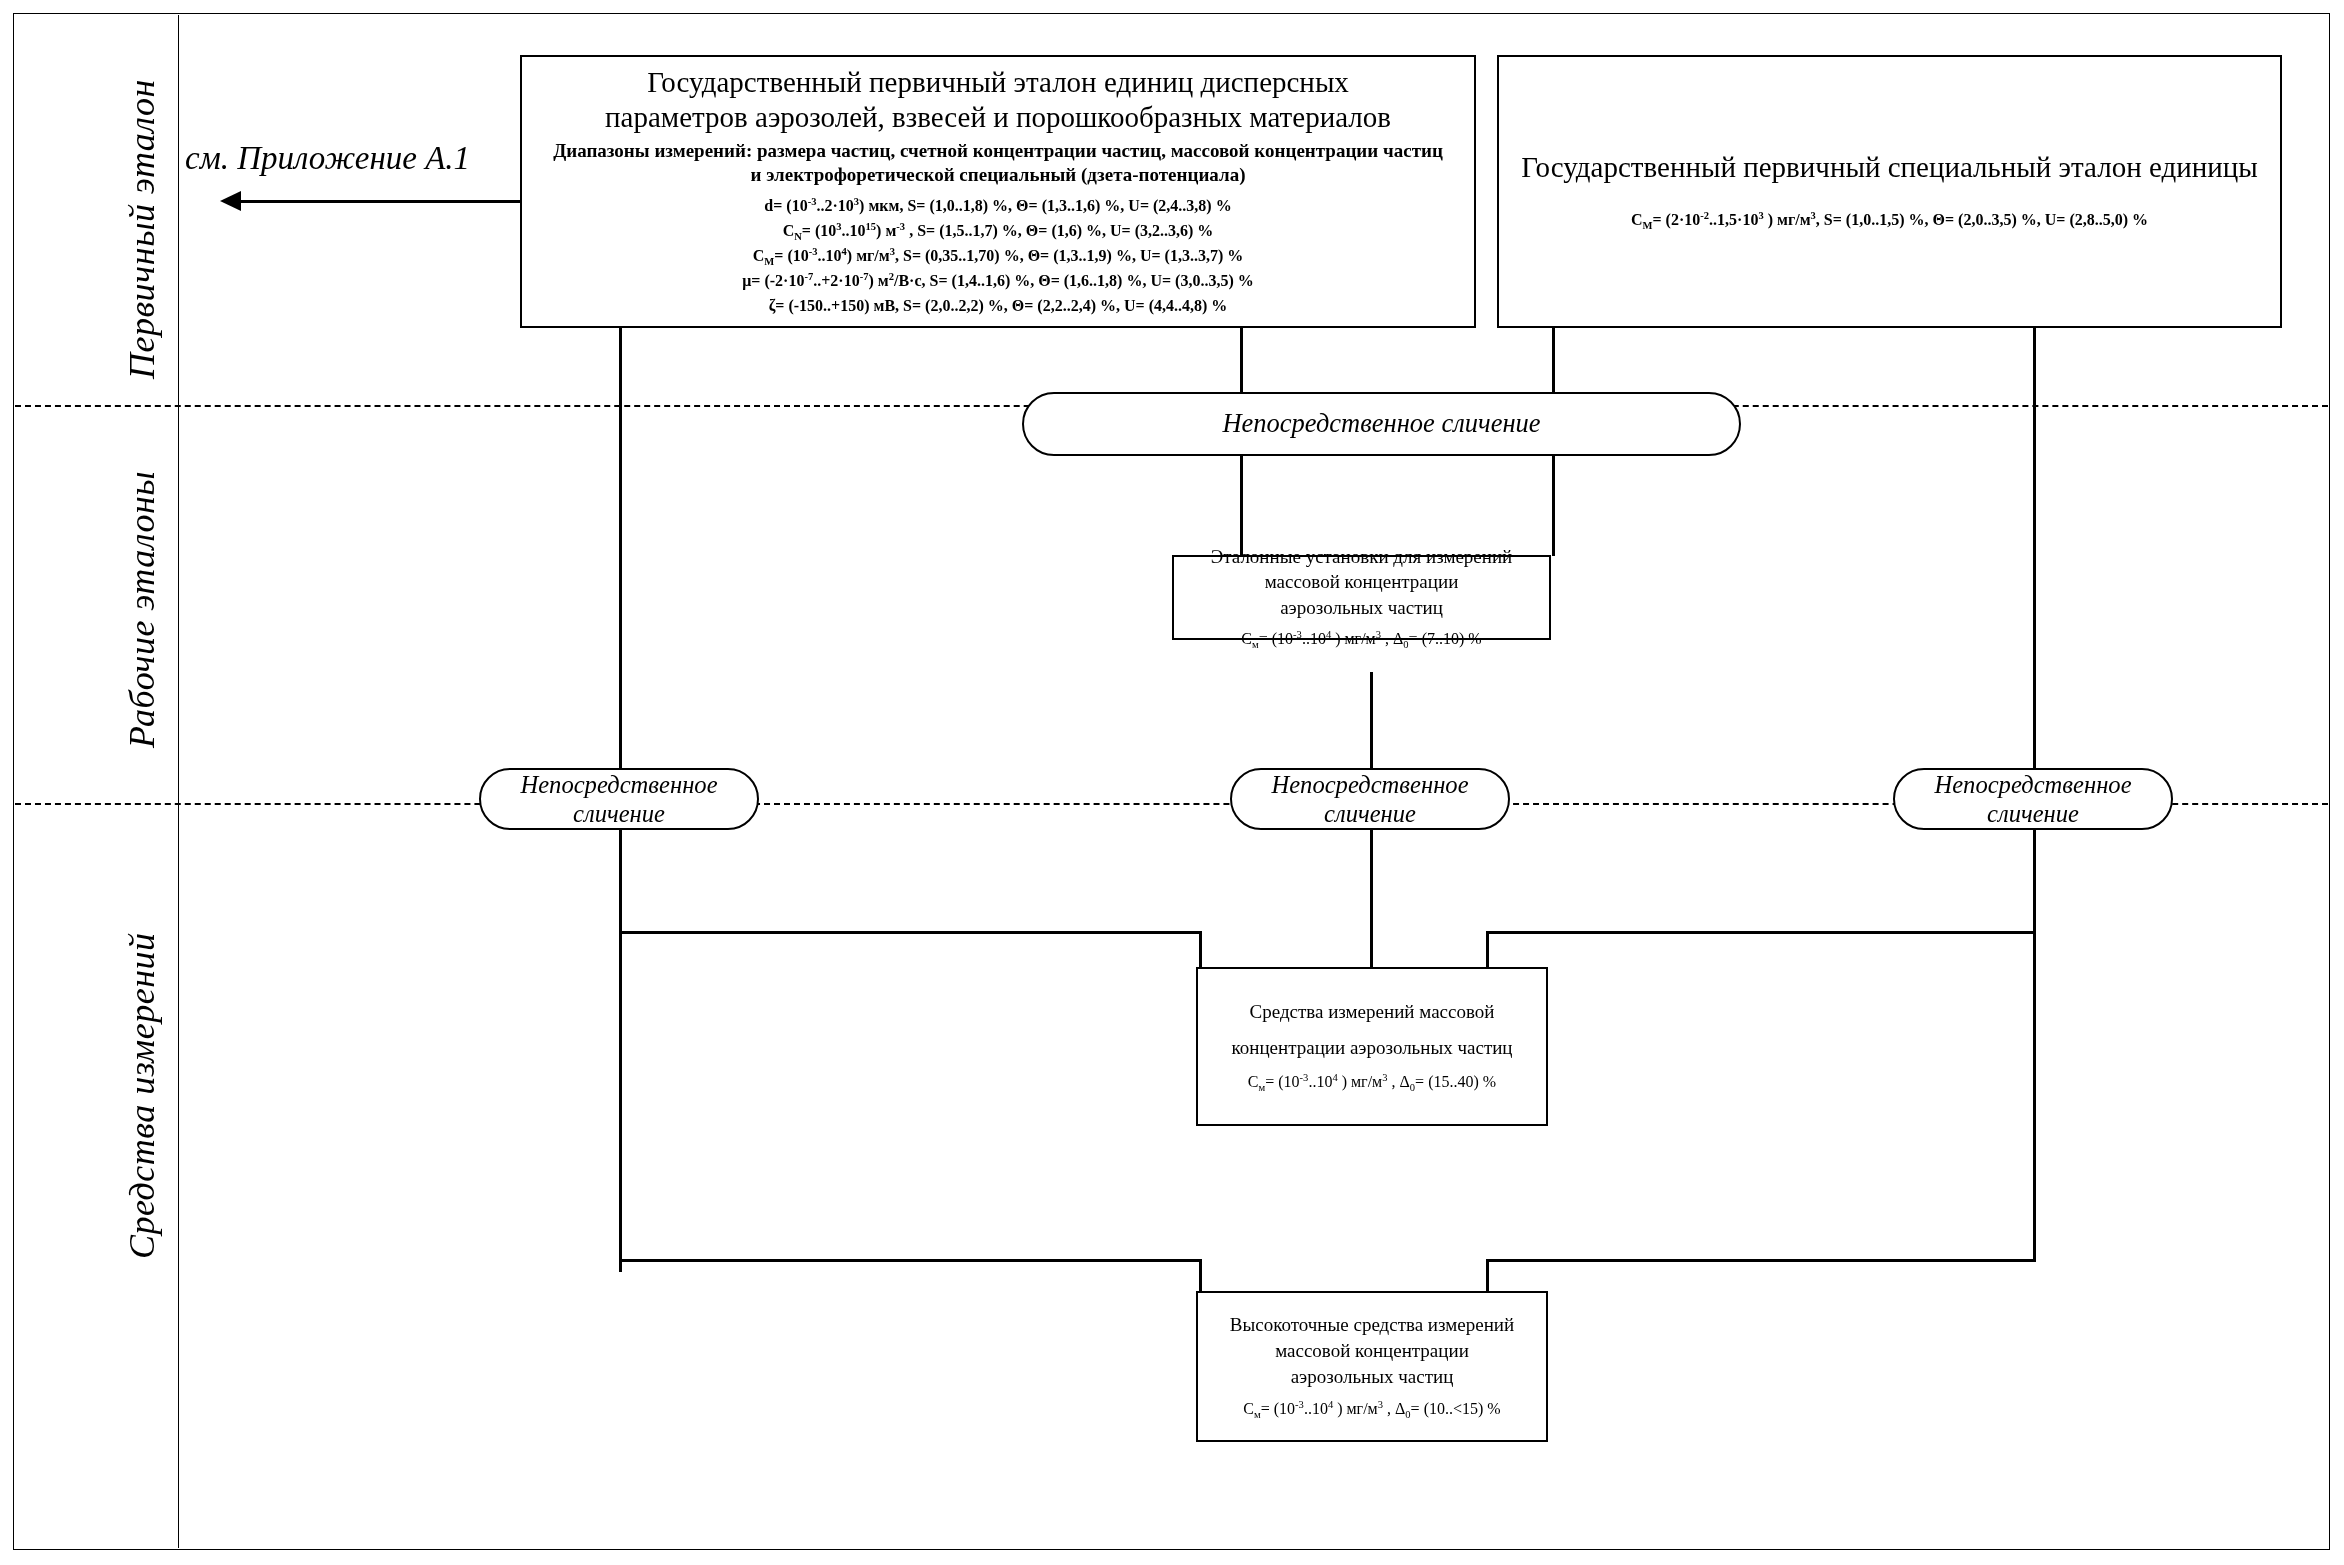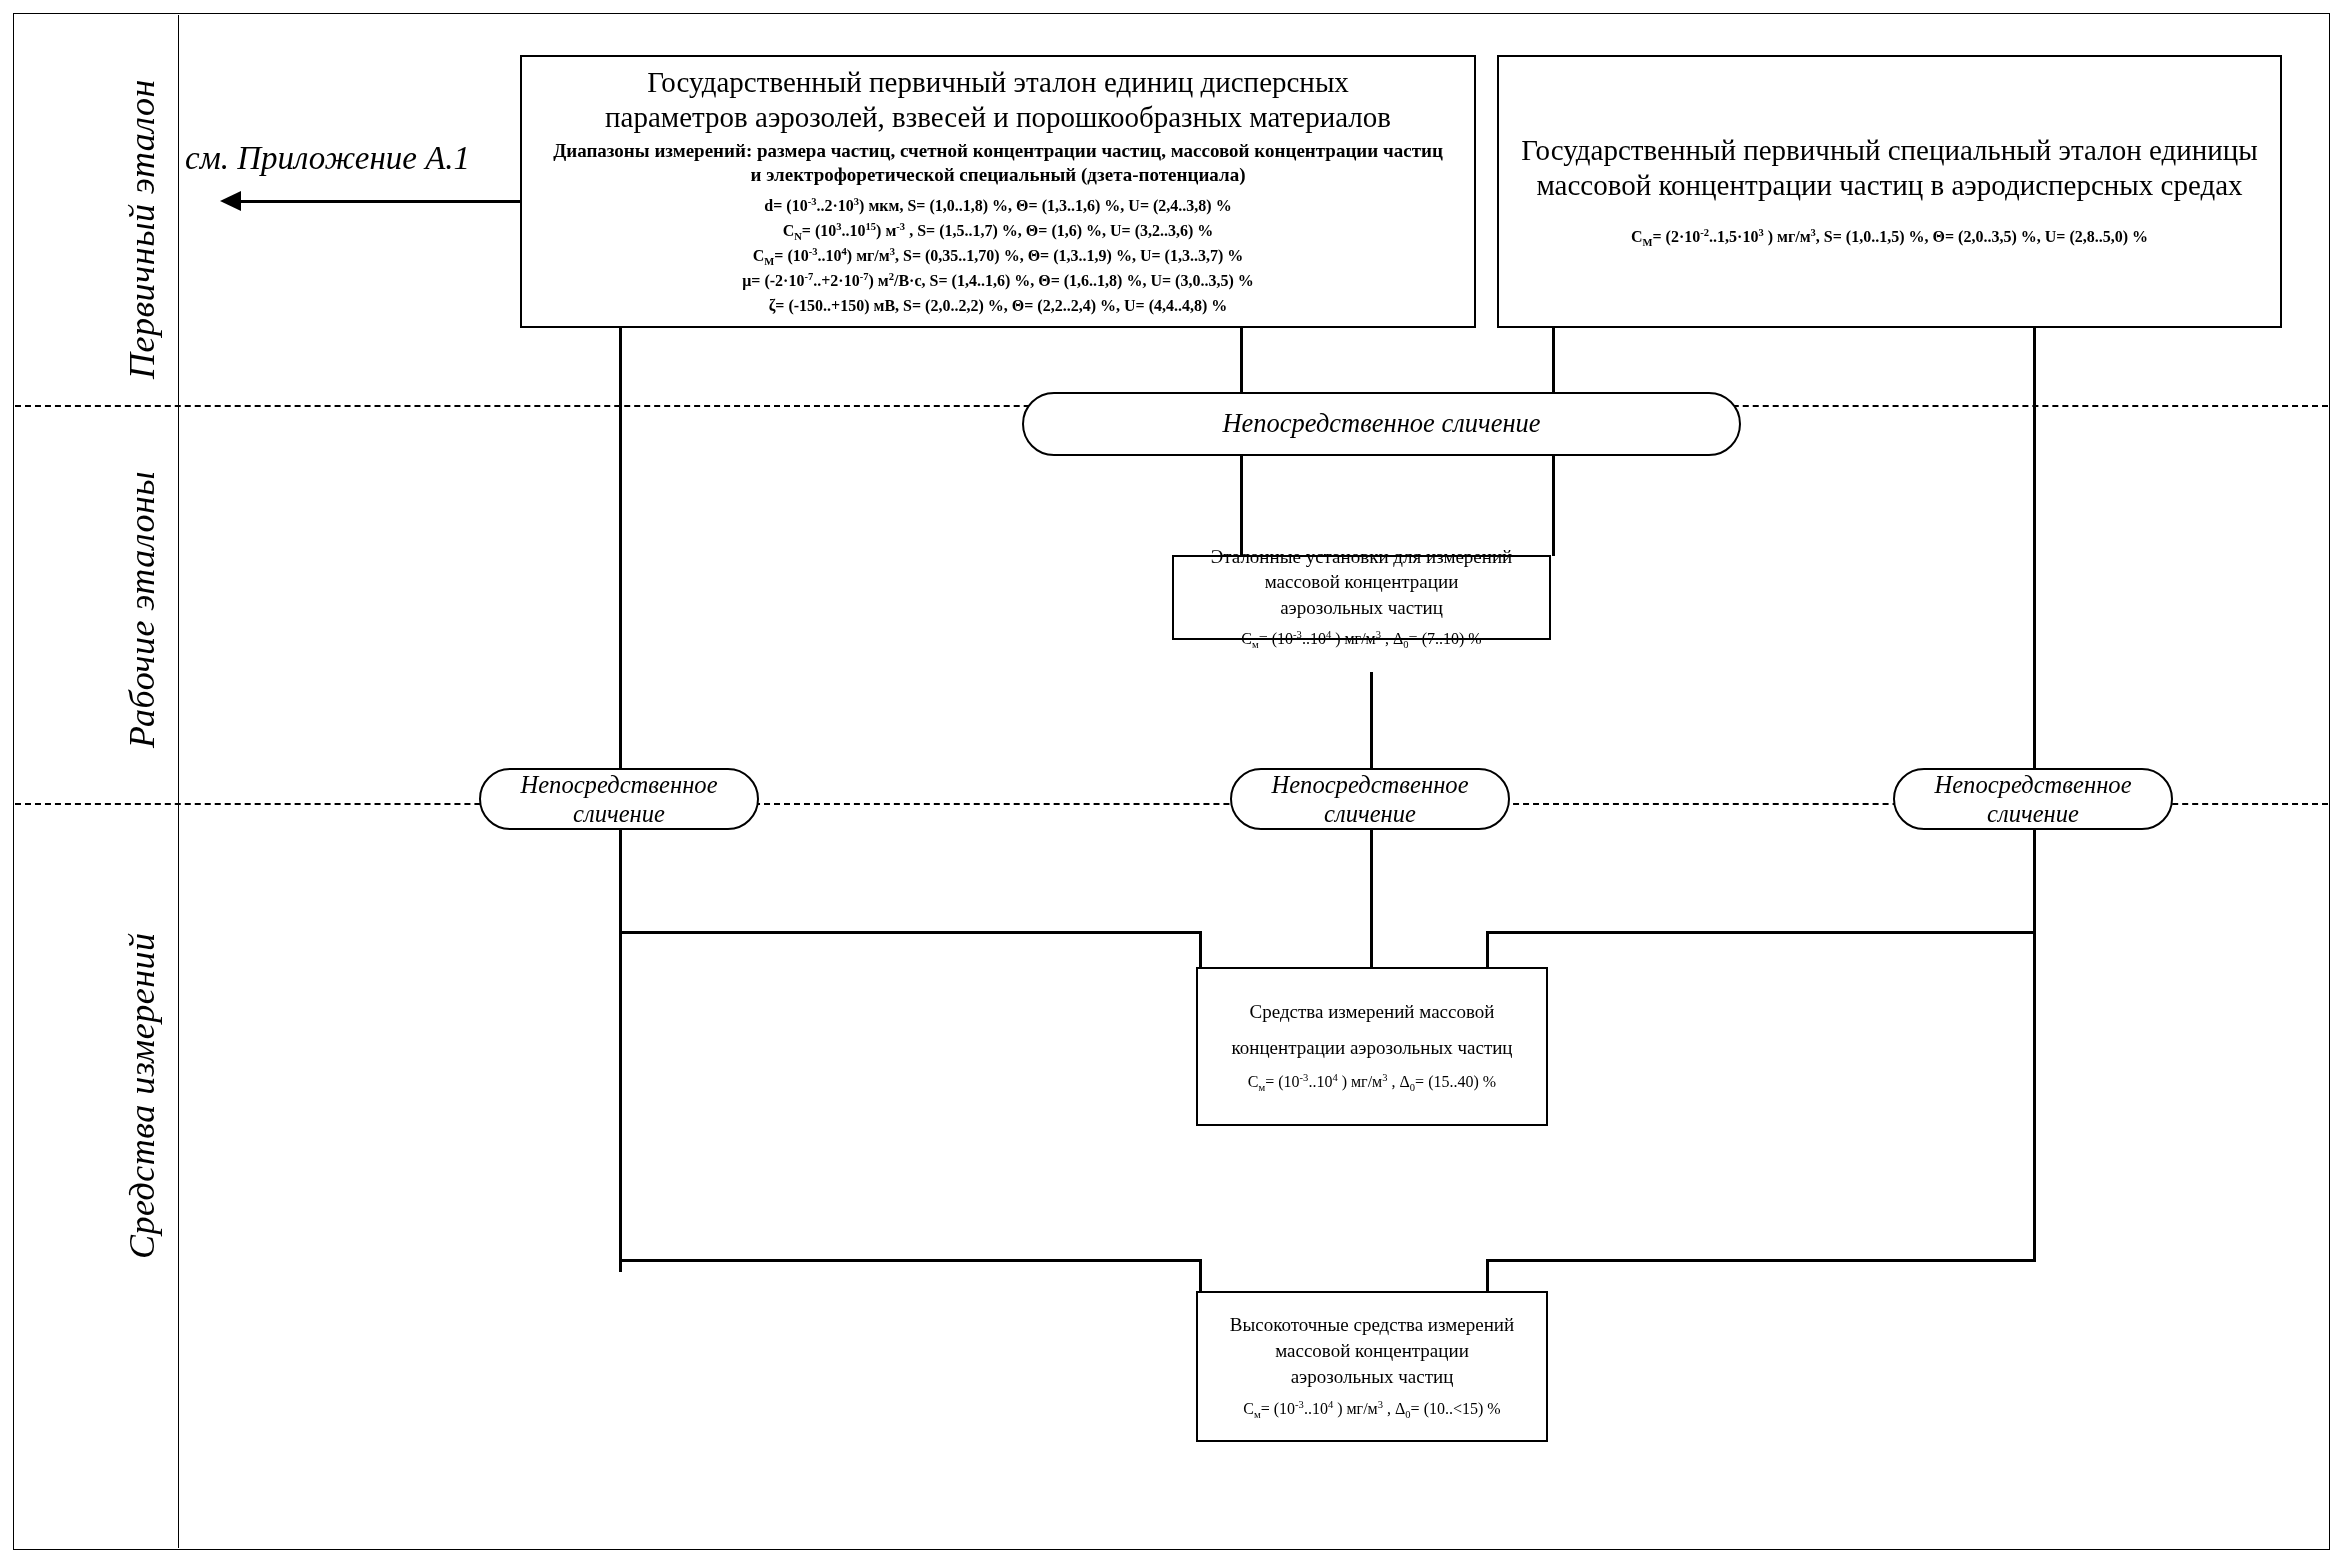--- a/index.html
+++ b/index.html
@@ -111,21 +111,20 @@
     <div class="f">
       μ= (-2·10<sup>-7</sup>..+2·10<sup>-7</sup>) м<sup>2</sup>/В·с, S= (1,4..1,6) %, Θ= (1,6..1,8) %, U= (3,0..3,5) %
     </div>
     <div class="f">
       ζ= (-150..+150) мВ, S= (2,0..2,2) %, Θ= (2,2..2,4) %, U= (4,4..4,8) %
     </div>
   </div>
 
   <div class="box" style="left:1497px;top:55px;width:785px;height:273px;padding:9.5px 13.2px;justify-content:center;">
     <div class="t1">Государственный первичный специальный эталон единицы</div>
-    <div class="t1">массовой концентрации частиц в аэродисперсных средах</div>
     <div class="f" style="margin-top:22px;">
       C<sub>M</sub>= (2·10<sup>-2</sup>..1,5·10<sup>3</sup> ) мг/м<sup>3</sup>, S= (1,0..1,5) %, Θ= (2,0..3,5) %, U= (2,8..5,0) %
     </div>
   </div>
 
   <div class="cap big" style="left:1022px;top:392px;width:719px;height:64px;">
     <span>Непосредственное сличение</span>
   </div>
 
   <div class="box" style="left:1172px;top:555px;width:379px;height:85px;padding:5.7px 7.6px;">

